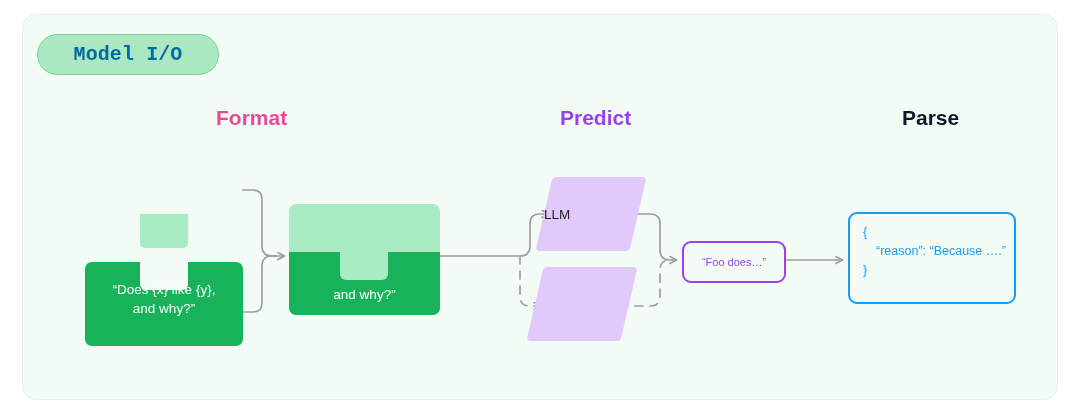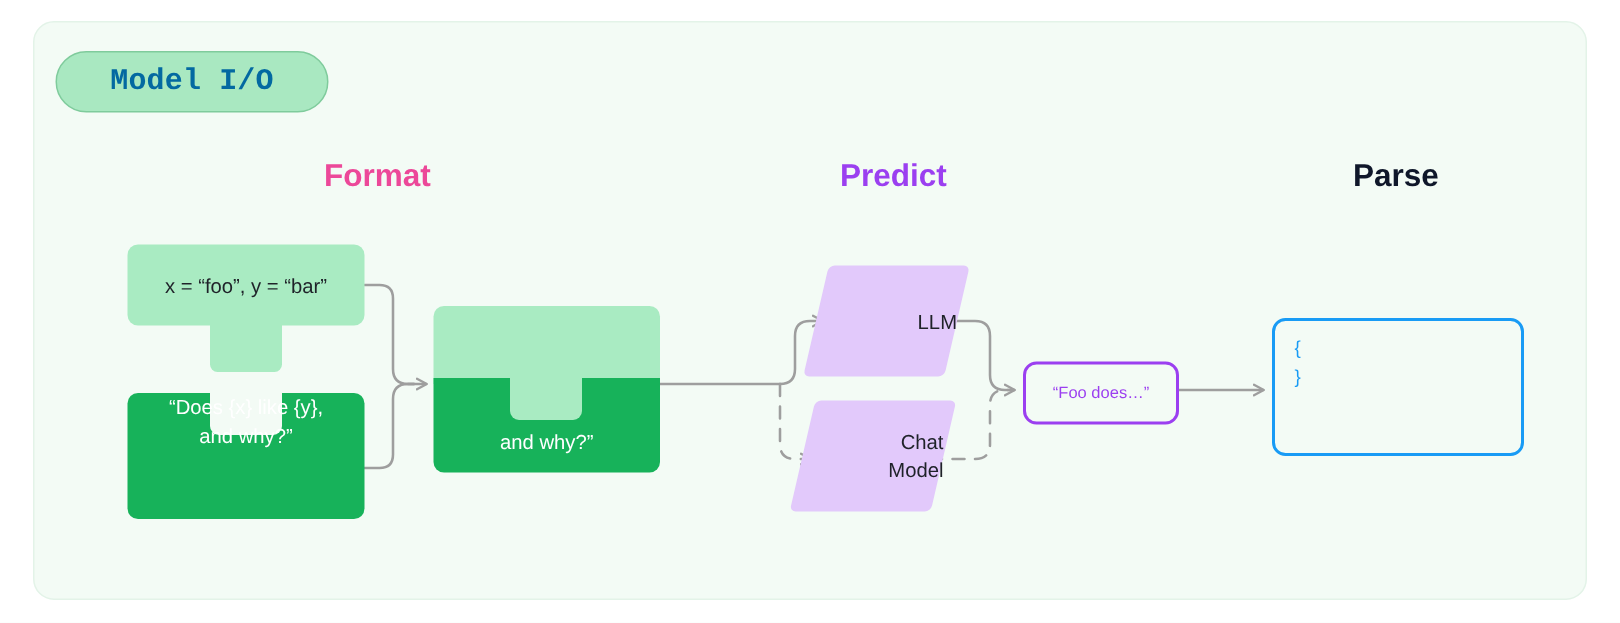--- a/index.html
+++ b/index.html
@@ -47,21 +47,21 @@
   }
   .piece-vars .txt{color:#1f2229;}
   .vars-nub{
     position:absolute;left:140px;top:214px;width:48px;height:34px;
     background:#a9ebc2;border-radius:0 0 5px 5px;
   }
 
   
   .piece-tpl{
     left:85px;top:262px;width:158px;height:84px;
-    display:flex;align-items:flex-start;justify-content:center;
+    display:flex;align-items:center;justify-content:center;
     padding-bottom:11px;
   }
   .piece-tpl .txt{color:#ffffff;position:relative;z-index:2;}
   .tpl-body{
     position:absolute;left:85px;top:262px;width:158px;height:84px;
     background:#17b25a;border-radius:7px;
   }
   .tpl-notch{
     position:absolute;left:140px;top:261px;width:48px;height:29px;
     background:#f3fbf5;border-radius:0 0 6px 6px;
@@ -91,21 +91,21 @@
 
   
   .para{
     position:absolute;width:94px;height:74px;
     background:#e2c9fb;
     transform:skewX(-13deg);
     border-radius:4px;
   }
   .para-label{
     position:absolute;width:94px;
-    display:flex;align-items:flex-end;justify-content:center;
+    display:flex;align-items:flex-start;justify-content:center;
     flex-direction:column;color:#1f2229;z-index:3;
   }
   .para-llm{left:544px;top:177px;}
   .lbl-llm{left:544px;top:200px;height:28px;}
   .para-chat{left:535px;top:267px;}
   .lbl-chat{left:535px;top:281px;height:46px;}
 
   
   .box-purple{
     position:absolute;left:682px;top:241px;width:100px;height:38px;
@@ -163,23 +163,20 @@
 
       <path d="M628,214 H650 Q660,214 660,224 V250 Q660,260 670,260 H676" marker-end="url(#ah)"></path>
 
       <path stroke-dasharray="8 7" d="M620,306 H650 Q660,306 660,296 V270 Q660,260 670,260 H676"></path>
 
       <path d="M782,260 H842" marker-end="url(#ah)"></path>
     </g>
   </svg>
 
   <div class="vars-nub"></div>
-  <div class="shp piece-vars">
-    <span class="txt">x = “foo”, y = “bar”</span>
-  </div>
 
   <div class="tpl-body"></div>
   <div class="tpl-notch"></div>
   <div class="shp piece-tpl">
     <div>
       <div class="txt">“Does {x} like {y},</div>
       <div class="txt">and why?”</div>
     </div>
   </div>
 
@@ -187,27 +184,24 @@
   <div class="comb-bot"></div>
   <div class="comb-notch"></div>
   <div class="txt comb-t2">and why?”</div>
 
   <div class="para para-llm"></div>
   <div class="para-label lbl-llm">
     <div class="txt">LLM</div>
   </div>
 
   <div class="para para-chat"></div>
-  <div class="para-label lbl-chat">
-    <div class="txt">Chat</div>
-    <div class="txt">Model</div>
-  </div>
 
   <div class="box-purple">
     <span class="txt">“Foo does…”</span>
   </div>
 
   <div class="box-blue">
     <div>{</div>
+    <div class="ind">“reason”: “Because ….”</div>
     <div>}</div>
   </div>
 
 </div>
 
 </body></html>

